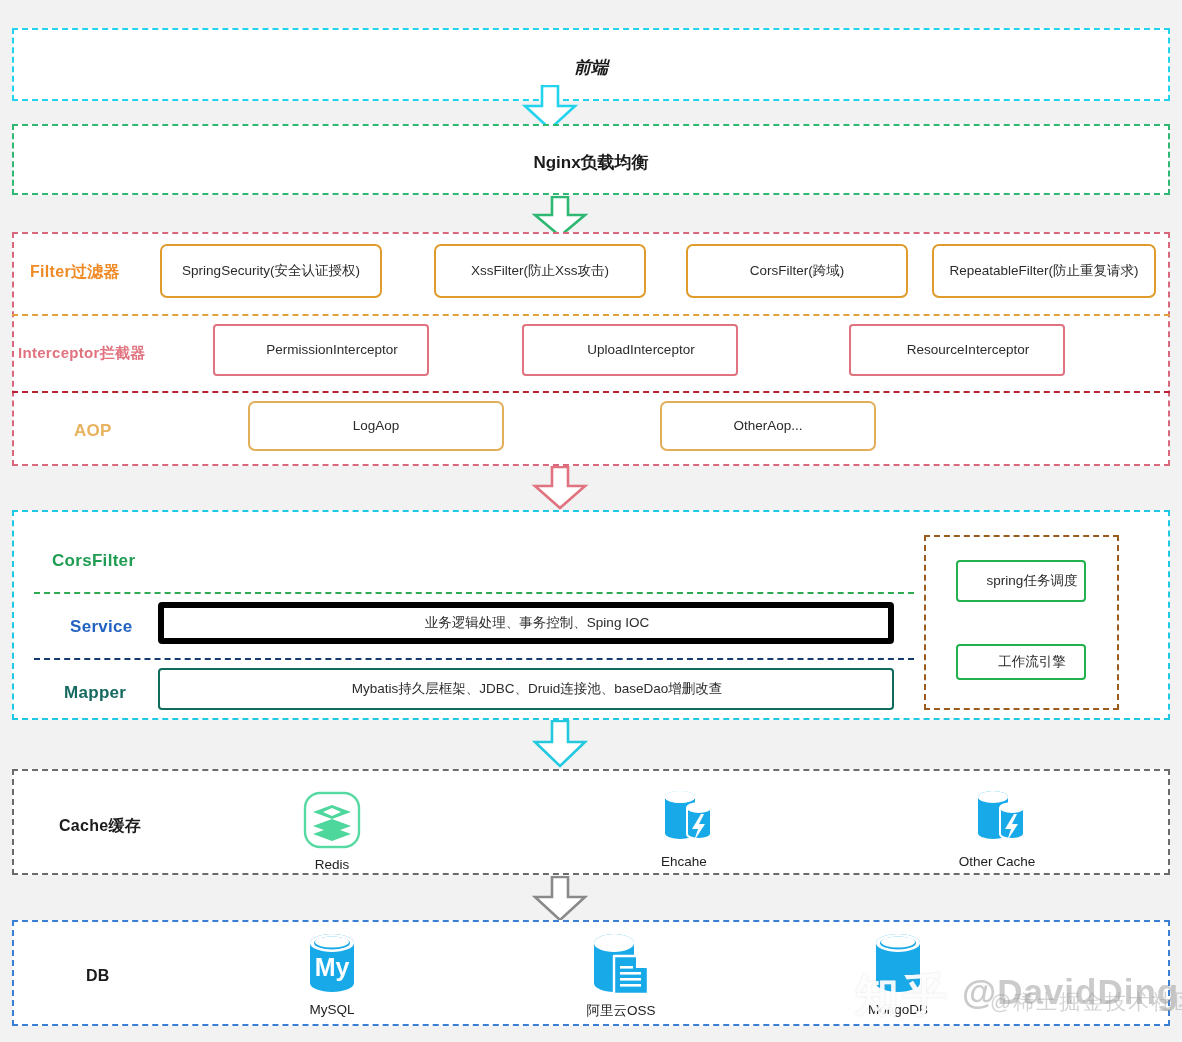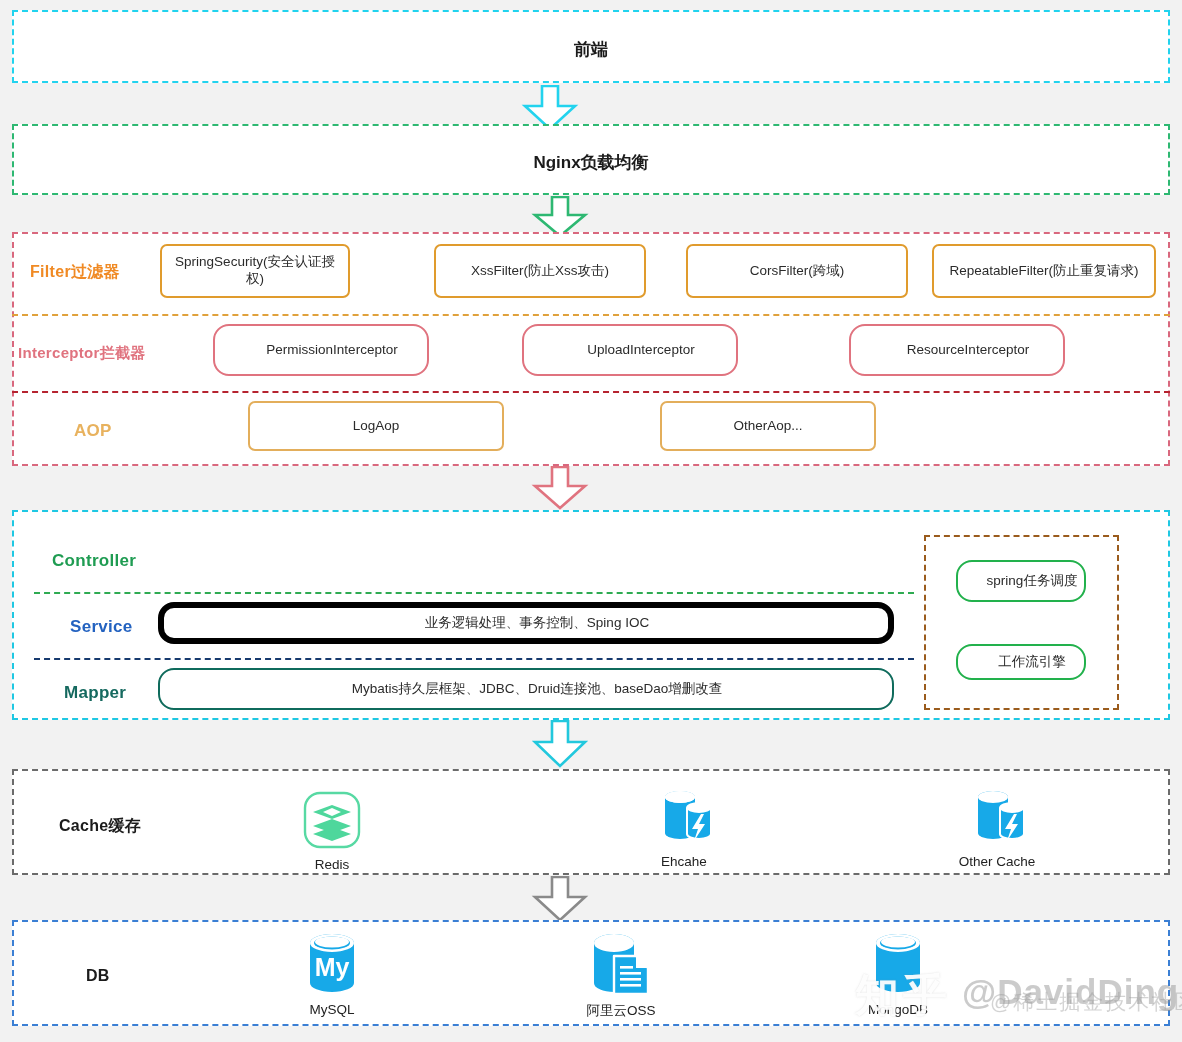--- a/index.html
+++ b/index.html
@@ -57,21 +57,21 @@
     align-items: center;
     justify-content: center;
     background: #fff;
     border-radius: 7px;
     font-size: 13.5px;
     color: #2b2b2b;
     text-align: center;
     line-height: 1.25;
     padding: 0 6px;
   }
-  .pill.sq { border-radius: 16px; padding-left: 28px; }
+  .pill.sq { border-radius: 4px; padding-left: 28px; }
 
   
   .sep {
     position: absolute;
     height: 0;
     border-top-width: 2.5px;
     border-top-style: dashed;
   }
 
   
@@ -112,22 +112,22 @@
     letter-spacing: 4px;
     pointer-events: none;
     text-shadow: 0 0 2px rgba(160,160,160,.35);
   }
 </style>
 </head>
 <body>
 
 <div class="stage">
 
-  <div class="band" style="left:12px; top:10px; width:1158px; height:73px;
-              border:2.5px dashed #22d3ee;">
+  <div class="band" style="left:12px; top:28px; width:1158px; height:73px;
+              border:2.5px dashed #22d3ee;font-style:italic;">
     <div class="centered-title" style="top:26px;">前端</div>
   </div>
 
   <div class="arrow" style="left:519px; top:85px;">
     <svg width="62" height="46" viewBox="0 0 62 46">
       <polygon points="23,1 39,1 39,21 56,21 31,44 6,21 23,21" fill="#ffffff" stroke="#22d3ee" stroke-width="2.6" stroke-linejoin="miter"></polygon>
     </svg>
   </div>
 
   <div class="band" style="left:12px; top:124px; width:1158px; height:71px;
@@ -144,21 +144,21 @@
   <div class="band" style="left:12px; top:232px; width:1158px; height:234px;
               border:2.5px dashed #d9687e;">
 
     <div class="band-label" style="left:16px; top:28px; color:#f08a24; font-size:16px;">Filter过滤器</div>
     <div class="band-label" style="left:4px; top:110px; color:#e0737f; font-size:15px;">Interceptor拦截器</div>
     <div class="band-label" style="left:60px; top:187px; color:#e8b25e; font-size:17px;">AOP</div>
 
     <div class="sep" style="left:-2px; top:80px; width:1158px; border-top-color:#e0a13c;"></div>
     <div class="sep" style="left:-2px; top:157px; width:1158px; border-top-color:#b5232f;"></div>
 
-    <div class="pill" style="left:146px; top:10px; width:190px; height:54px; border:2px solid #e09b2d;">
+    <div class="pill" style="left:146px; top:10px; width:222px; height:54px; border:2px solid #e09b2d;">
       <span>SpringSecurity(安全认证授权)</span>
     </div>
     <div class="pill" style="left:420px; top:10px; width:212px; height:54px; border:2px solid #e09b2d;">
       <span>XssFilter(防止Xss攻击)</span>
     </div>
     <div class="pill" style="left:672px; top:10px; width:222px; height:54px; border:2px solid #e09b2d;">
       <span>CorsFilter(跨域)</span>
     </div>
     <div class="pill" style="left:918px; top:10px; width:224px; height:54px; border:2px solid #e09b2d;">
       <span>RepeatableFilter(防止重复请求)</span>
@@ -184,21 +184,21 @@
 
   <div class="arrow" style="left:529px; top:466px;">
     <svg width="62" height="44" viewBox="0 0 62 44">
       <polygon points="23,1 39,1 39,20 56,20 31,42 6,20 23,20" fill="#ffffff" stroke="#e0737f" stroke-width="2.6" stroke-linejoin="miter"></polygon>
     </svg>
   </div>
 
   <div class="band" style="left:12px; top:510px; width:1158px; height:210px;
               border:2.5px dashed #1fc8e3;">
 
-    <div class="band-label" style="left:38px; top:39px; color:#1f9c52; font-size:17px;">Controller</div>
+    <div class="band-label" style="left:38px; top:39px; color:#1f9c52; font-size:17px;">CorsFilter</div>
     <div class="band-label" style="left:56px; top:105px; color:#2362c0; font-size:17px;">Service</div>
     <div class="band-label" style="left:50px; top:171px; color:#15695f; font-size:17px;">Mapper</div>
 
     <div class="sep" style="left:20px; top:80px; width:880px; border-top-color:#2eab52;"></div>
     <div class="sep" style="left:20px; top:146px; width:880px; border-top-color:#173a6e;"></div>
 
     <div class="pill sq" style="left:144px; top:90px; width:736px; height:42px; border:6px solid #000000;">
       <span>业务逻辑处理、事务控制、Sping IOC</span>
     </div>
     <div class="pill sq" style="left:144px; top:156px; width:736px; height:42px; border:2px solid #0f6b5c;">

